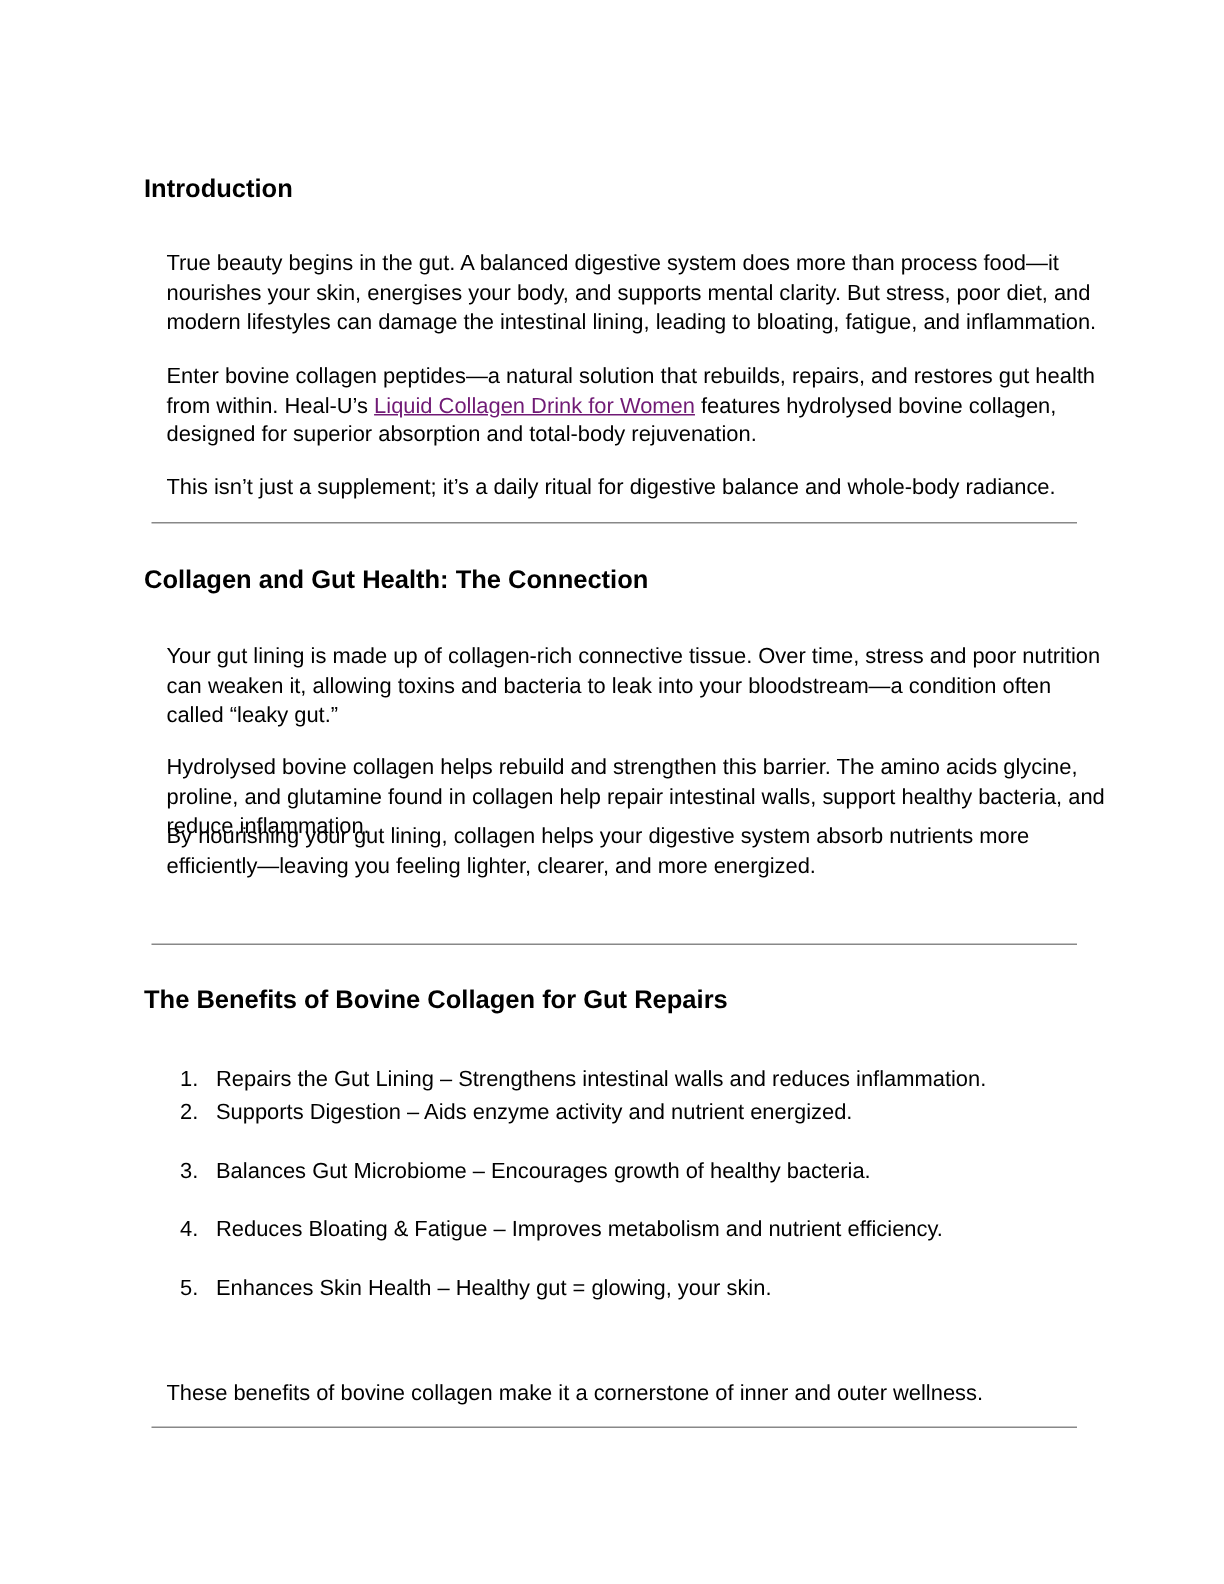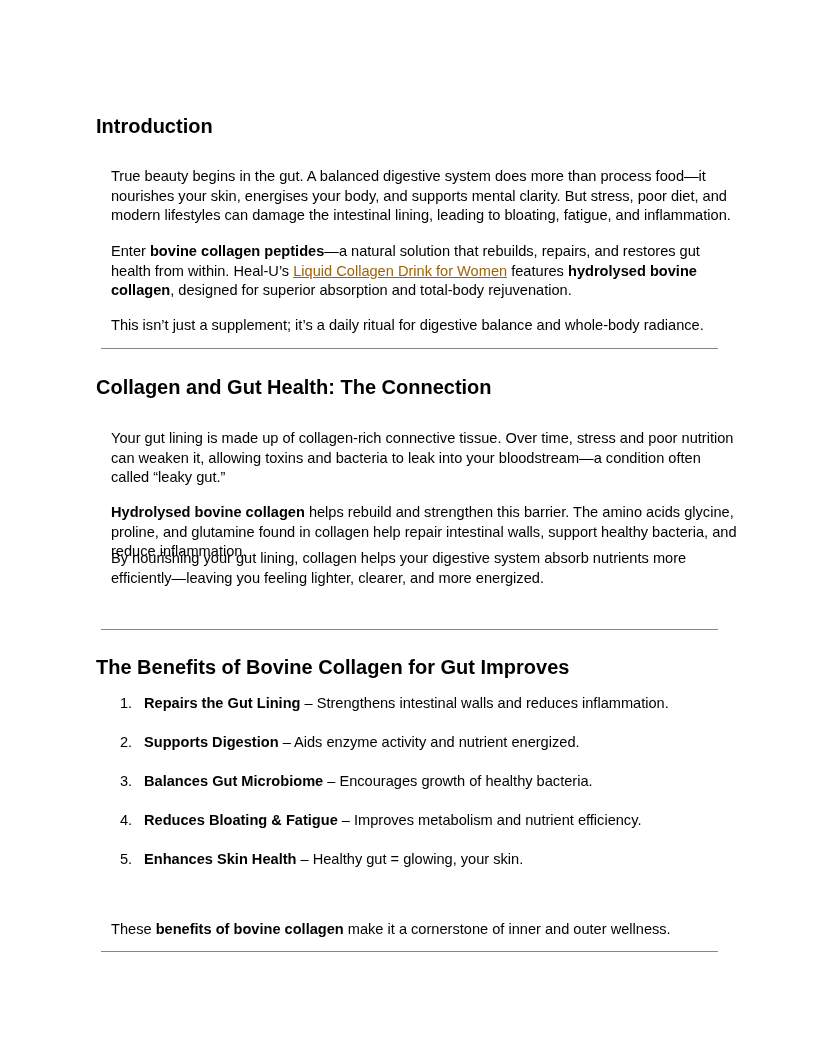--- a/index.html
+++ b/index.html
@@ -3,56 +3,56 @@
   <meta charset="utf-8">
   <style>
     html, body { margin: 0; padding: 0; background: #ffffff; }
     body {
       width: 816px; height: 1056px; position: relative; overflow: hidden;
       font-family: "Liberation Sans", sans-serif; color: #000000;
     }
     .page { position: absolute; left: 96px; top: 0; width: 624px; }
     h2 {
       position: absolute; left: 0; margin: 0;
-      font-size: 20px; font-weight: bold; line-height: 20px; white-space: nowrap;
+      font-size: 17px; font-weight: bold; line-height: 20px; white-space: nowrap;
     }
     p {
       position: absolute; left: 0; margin: 15px; width: 630px;
       font-size: 14.6px; line-height: 19.6px;
     }
-    a.link { color: #a16207; text-decoration: underline; }
+    a.link { color: #701a75; text-decoration: underline; }
     .rule {
       position: absolute; left: 5px; width: 617px; height: 0;
       border-top: 1.3px solid #888888;
     }
     .li {
       position: absolute; left: 24px; font-size: 14.6px; line-height: 19px; white-space: nowrap;
     }
     .li .num { display: inline-block; width: 24px; }
-    b { font-weight: bold; }
+    b { font-weight: normal; }
   </style>
 </head>
 <body>
 
 <div class="page">
 
   <h2 style="top:116px">Introduction</h2>
   <p style="top:152px">True beauty begins in the gut. A balanced digestive system does more than process food—it nourishes your skin, energises your body, and supports mental clarity. But stress, poor diet, and modern lifestyles can damage the intestinal lining, leading to bloating, fatigue, and inflammation.</p>
   <p style="top:227px"><span>Enter </span><b>bovine collagen peptides</b><span>—a natural solution that rebuilds, repairs, and restores gut health from within. Heal-U’s </span><a class="link" href="#">Liquid Collagen Drink for Women</a><span> features </span><b>hydrolysed bovine collagen</b><span>, designed for superior absorption and total-body rejuvenation.</span></p>
   <p style="top:301px">This isn’t just a supplement; it’s a daily ritual for digestive balance and whole-body radiance.</p>
   <div class="rule" style="top:348px"></div>
 
   <h2 style="top:377px">Collagen and Gut Health: The Connection</h2>
   <p style="top:414px">Your gut lining is made up of collagen-rich connective tissue. Over time, stress and poor nutrition can weaken it, allowing toxins and bacteria to leak into your bloodstream—a condition often called “leaky gut.”</p>
   <p style="top:488px"><b>Hydrolysed bovine collagen</b><span> helps rebuild and strengthen this barrier. The amino acids glycine, proline, and glutamine found in collagen help repair intestinal walls, support healthy bacteria, and reduce inflammation.</span></p>
   <p style="top:534px">By nourishing your gut lining, collagen helps your digestive system absorb nutrients more efficiently—leaving you feeling lighter, clearer, and more energized.</p>
   <div class="rule" style="top:629px"></div>
 
-  <h2 style="top:657px">The Benefits of Bovine Collagen for Gut Improves</h2>
-  <div class="li" style="top:694px"><span class="num">1.</span><b>Repairs the Gut Lining</b><span> – Strengthens intestinal walls and reduces inflammation.</span></div>
+  <h2 style="top:657px">The Benefits of Bovine Collagen for Gut Repairs</h2>
+  <div class="li" style="top:711px"><span class="num">1.</span><b>Repairs the Gut Lining</b><span> – Strengthens intestinal walls and reduces inflammation.</span></div>
   <div class="li" style="top:733px"><span class="num">2.</span><b>Supports Digestion</b><span> – Aids enzyme activity and nutrient energized.</span></div>
   <div class="li" style="top:772px"><span class="num">3.</span><b>Balances Gut Microbiome</b><span> – Encourages growth of healthy bacteria.</span></div>
   <div class="li" style="top:811px"><span class="num">4.</span><b>Reduces Bloating &amp; Fatigue</b><span> – Improves metabolism and nutrient efficiency.</span></div>
   <div class="li" style="top:850px"><span class="num">5.</span><b>Enhances Skin Health</b><span> – Healthy gut = glowing, your skin.</span></div>
 
   <p style="top:905px"><span>These </span><b>benefits of bovine collagen</b><span> make it a cornerstone of inner and outer wellness.</span></p>
   <div class="rule" style="top:951px"></div>
 </div>
 
 </body></html>

